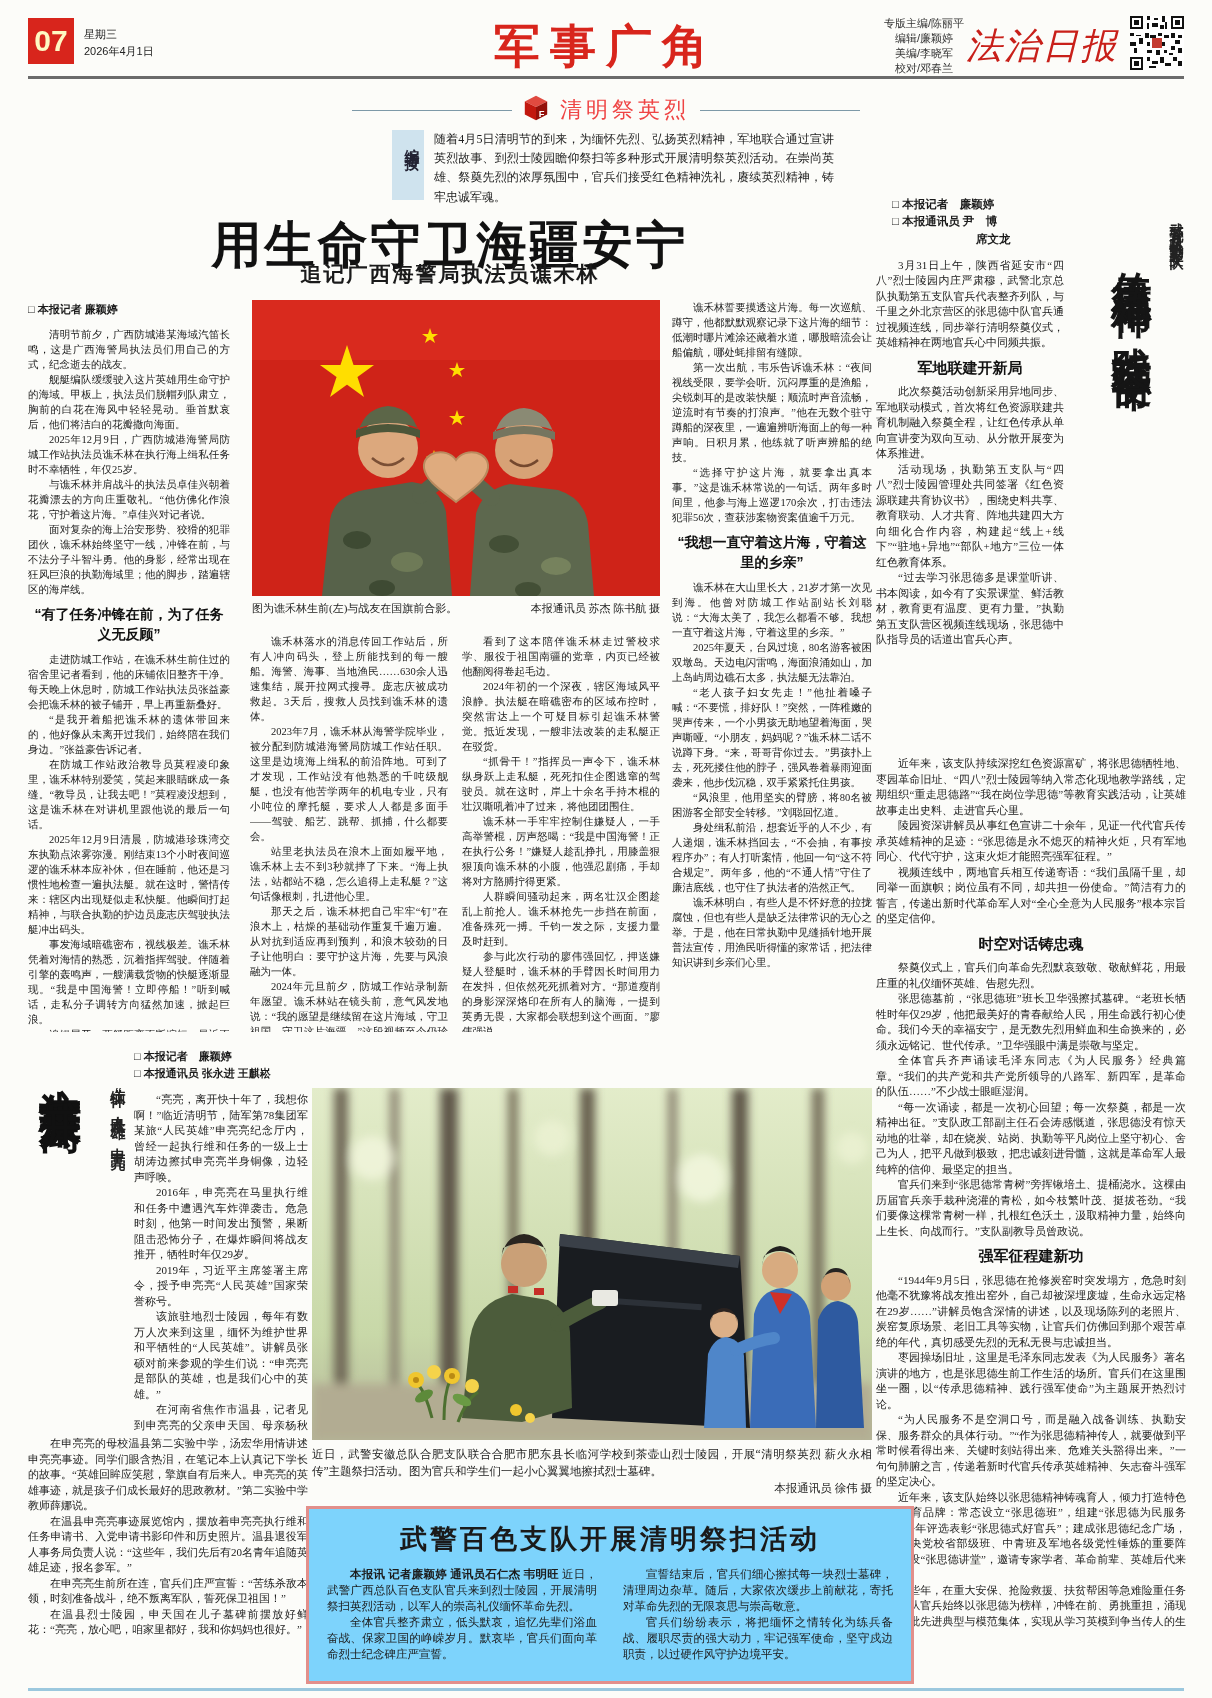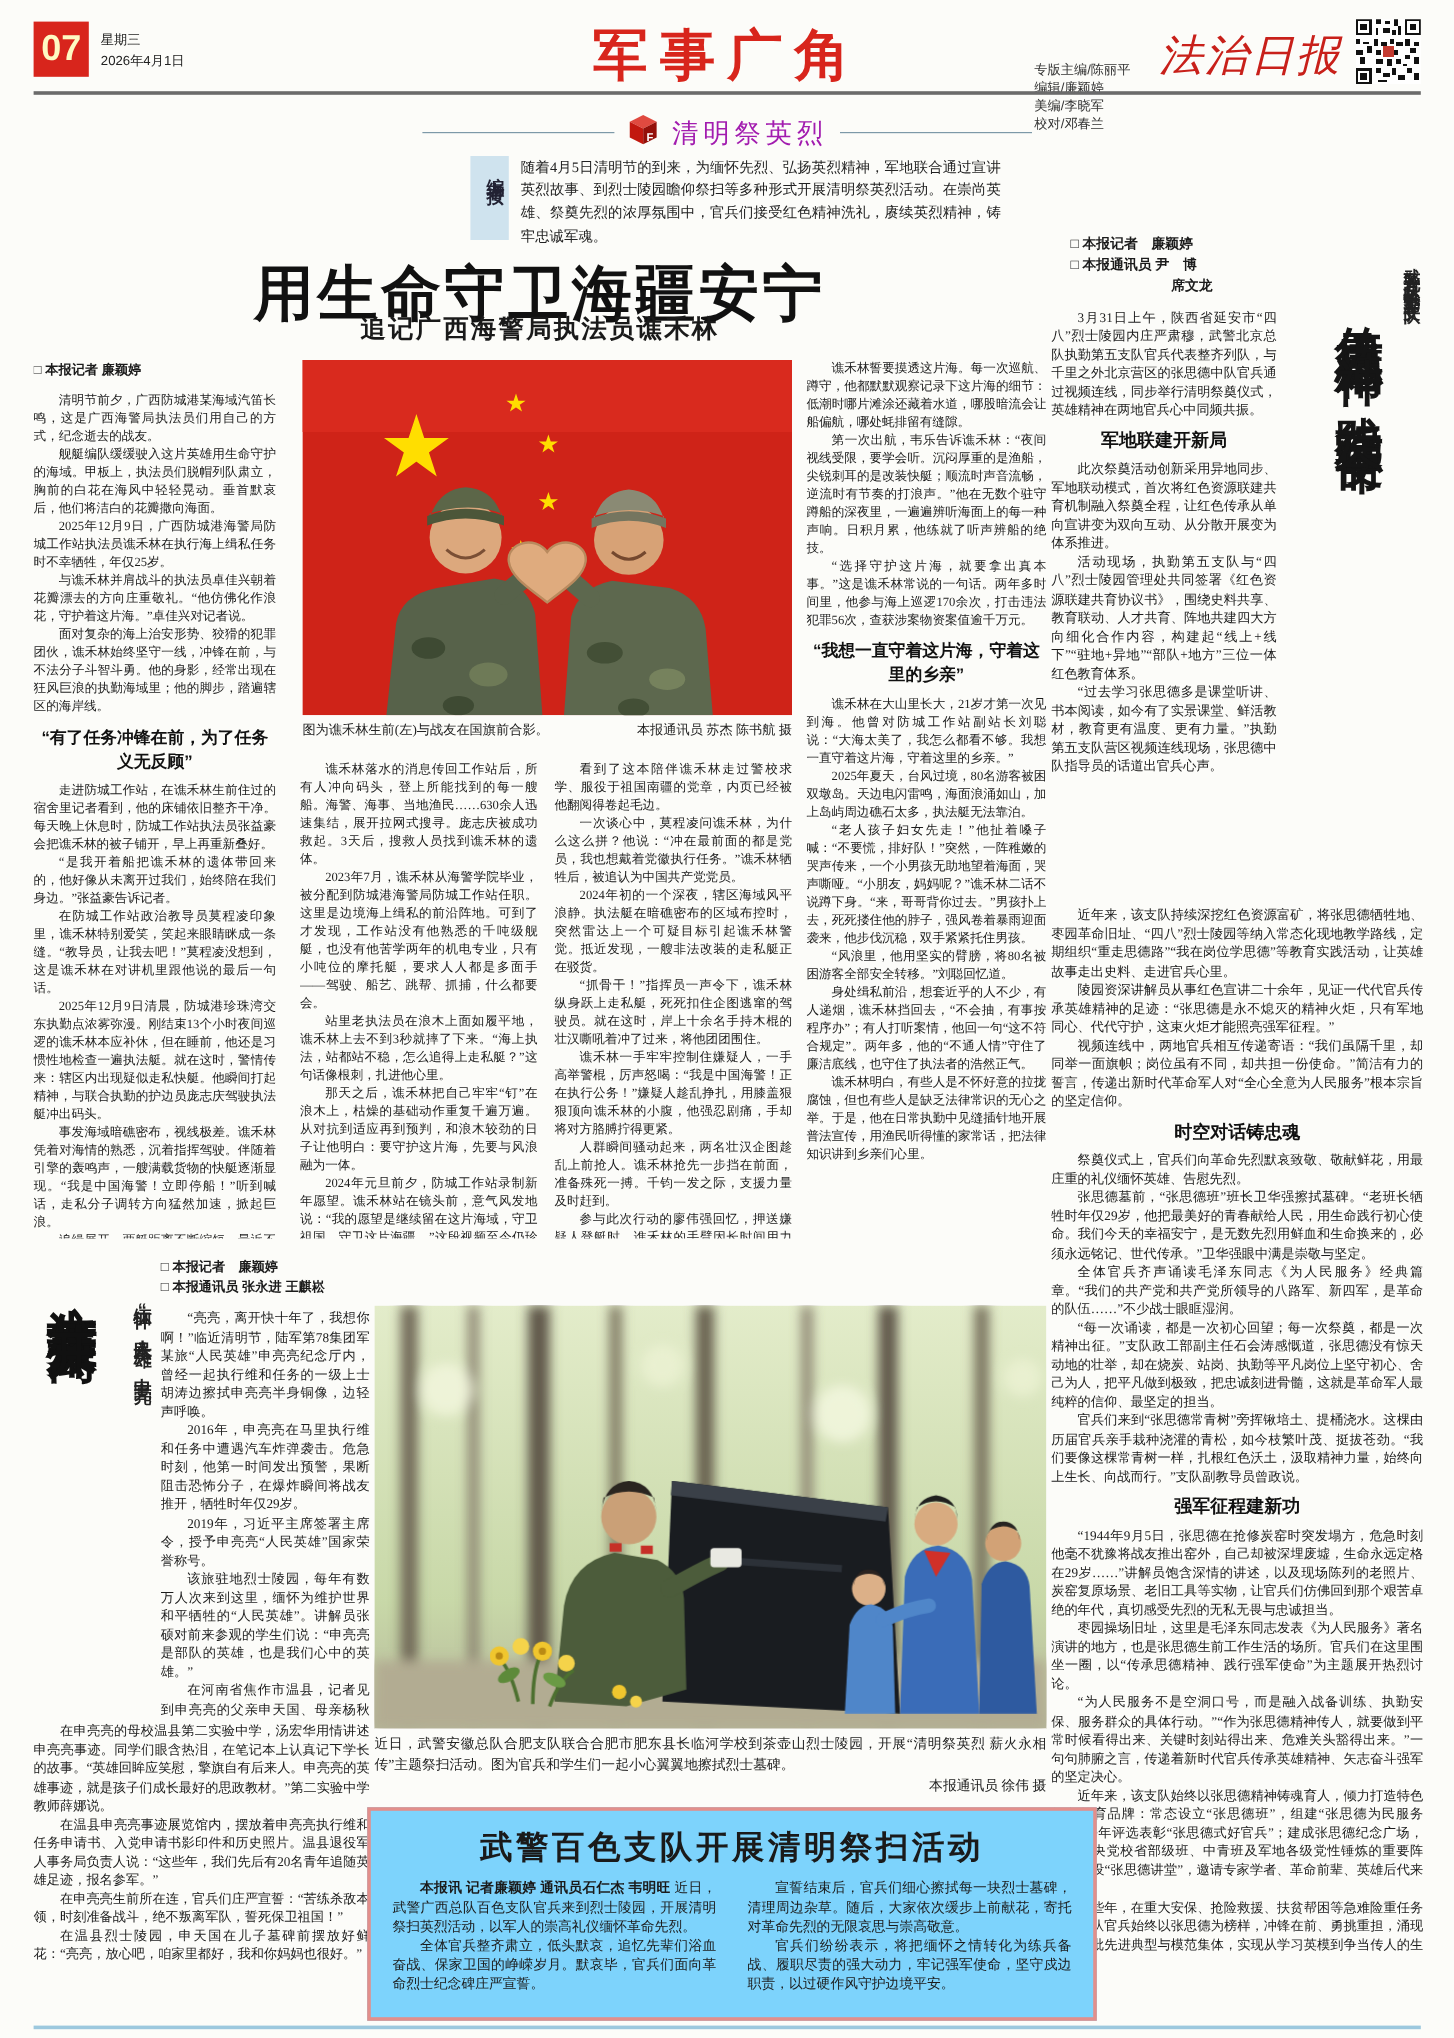--- a/index.html
+++ b/index.html
@@ -7,31 +7,31 @@
         font-family:"Liberation Serif","DejaVu Serif",serif;color:#1b1b1b;overflow:hidden;}
 
   
   .hdr{position:absolute;left:28px;top:14px;width:1156px;height:58px;}
   .pagebox{position:absolute;left:0;top:4px;width:46px;height:46px;background:#d8251c;color:#fef9c3;
            font-family:"Liberation Sans",sans-serif;font-weight:bold;font-size:30px;line-height:46px;text-align:center;}
   .dateblk{position:absolute;left:56px;top:12px;font-size:11px;line-height:1.5;color:#222;
            font-family:"Liberation Sans",sans-serif;}
   .secttitle{position:absolute;left:50%;transform:translateX(-50%);top:2px;color:#d8251c;
              font-family:"Liberation Sans",sans-serif;font-weight:900;font-size:46px;letter-spacing:10px;white-space:nowrap;}
-  .credits{position:absolute;right:242px;top:2px;text-align:left;font-size:11px;line-height:1.35;
-           color:#333;font-family:"Liberation Sans",sans-serif;white-space:nowrap;margin-top:36px;}
+  .credits{position:absolute;right:220px;top:2px;text-align:center;font-size:11px;line-height:1.35;
+           color:#333;font-family:"Liberation Sans",sans-serif;white-space:nowrap;}
   .masthead{position:absolute;right:66px;top:8px;color:#c8201a;font-weight:400;font-size:36px;
             letter-spacing:2px;font-style:italic;white-space:nowrap;}
   .qr{position:absolute;right:0;top:2px;width:54px;height:54px;}
   .hrule{position:absolute;left:28px;top:76px;width:1156px;height:3px;background:#6b6b6b;}
 
   
   .banner{position:absolute;left:0;top:94px;width:1212px;display:flex;align-items:center;justify-content:center;gap:10px;}
   .banner .ln{width:160px;height:1px;background:#7d99a8;}
-  .banner .lbl{font-size:22px;letter-spacing:4px;color:#a21caf;}
+  .banner .lbl{font-size:22px;letter-spacing:4px;color:#ef4444;}
   .ednote{position:absolute;left:392px;top:130px;width:442px;display:flex;gap:10px;}
   .edlabel{flex:0 0 26px;background:#cfe3ee;color:#223;font-weight:bold;font-size:15px;
            writing-mode:vertical-rl;text-orientation:upright;letter-spacing:4px;padding:6px 3px;height:58px;}
   .edtext{font-size:12px;line-height:1.6;text-align:justify;color:#222;}
 
   
   .mtitle{position:absolute;left:28px;top:178px;width:844px;text-align:center;
           font-family:"Liberation Sans",sans-serif;font-weight:900;font-size:50px;letter-spacing:3px;color:#111;}
   .msub{position:absolute;left:28px;top:260px;width:844px;text-align:center;
         font-family:"Liberation Sans",sans-serif;font-weight:700;font-size:21px;letter-spacing:2px;color:#1a1a1a;}
@@ -253,21 +253,20 @@
 
   <div id="mcol2" class="col">
       <p class="para">谯禾林落水的消息传回工作站后，所有人冲向码头，登上所能找到的每一艘船。海警、海事、当地渔民……630余人迅速集结，展开拉网式搜寻。庞志庆被成功救起。3天后，搜救人员找到谯禾林的遗体。</p>
       <p class="para">2023年7月，谯禾林从海警学院毕业，被分配到防城港海警局防城工作站任职。这里是边境海上缉私的前沿阵地。可到了才发现，工作站没有他熟悉的千吨级舰艇，也没有他苦学两年的机电专业，只有小吨位的摩托艇，要求人人都是多面手——驾驶、船艺、跳帮、抓捕，什么都要会。</p>
       <p class="para">站里老执法员在浪木上面如履平地，谯禾林上去不到3秒就摔了下来。“海上执法，站都站不稳，怎么追得上走私艇？”这句话像根刺，扎进他心里。</p>
       <p class="para">那天之后，谯禾林把自己牢牢“钉”在浪木上，枯燥的基础动作重复千遍万遍。从对抗到适应再到预判，和浪木较劲的日子让他明白：要守护这片海，先要与风浪融为一体。</p>
       <p class="para">2024年元旦前夕，防城工作站录制新年愿望。谯禾林站在镜头前，意气风发地说：“我的愿望是继续留在这片海域，守卫祖国，守卫这片海疆。”这段视频至今仍珍藏在执法员廖伟强的手机里。</p>
     </div>
   <div id="mcol3" class="col">
       <p class="para">看到了这本陪伴谯禾林走过警校求学、服役于祖国南疆的党章，内页已经被他翻阅得卷起毛边。</p>
-      <p class="para">一次谈心中，莫程凌问谯禾林，为什么这么拼？他说：“冲在最前面的都是党员，我也想戴着党徽执行任务。”谯禾林牺牲后，被追认为中国共产党党员。</p>
       <p class="para">2024年初的一个深夜，辖区海域风平浪静。执法艇在暗礁密布的区域布控时，突然雷达上一个可疑目标引起谯禾林警觉。抵近发现，一艘非法改装的走私艇正在驳货。</p>
       <p class="para">“抓骨干！”指挥员一声令下，谯禾林纵身跃上走私艇，死死扣住企图逃窜的驾驶员。就在这时，岸上十余名手持木棍的壮汉嘶吼着冲了过来，将他团团围住。</p>
       <p class="para">谯禾林一手牢牢控制住嫌疑人，一手高举警棍，厉声怒喝：“我是中国海警！正在执行公务！”嫌疑人趁乱挣扎，用膝盖狠狠顶向谯禾林的小腹，他强忍剧痛，手却将对方胳膊拧得更紧。</p>
       <p class="para">人群瞬间骚动起来，两名壮汉企图趁乱上前抢人。谯禾林抢先一步挡在前面，准备殊死一搏。千钧一发之际，支援力量及时赶到。</p>
       <p class="para">参与此次行动的廖伟强回忆，押送嫌疑人登艇时，谯禾林的手臂因长时间用力在发抖，但依然死死抓着对方。“那道瘦削的身影深深烙印在所有人的脑海，一提到英勇无畏，大家都会联想到这个画面。”廖伟强说。</p>
     </div>
   <div id="mcol4" class="col">
       <p class="para">谯禾林誓要摸透这片海。每一次巡航、蹲守，他都默默观察记录下这片海的细节：低潮时哪片滩涂还藏着水道，哪股暗流会让船偏航，哪处蚝排留有缝隙。</p>
       <p class="para">第一次出航，韦乐告诉谯禾林：“夜间视线受限，要学会听。沉闷厚重的是渔船，尖锐刺耳的是改装快艇；顺流时声音流畅，逆流时有节奏的打浪声。”他在无数个驻守蹲船的深夜里，一遍遍辨听海面上的每一种声响。日积月累，他练就了听声辨船的绝技。</p>
       <p class="para">“选择守护这片海，就要拿出真本事。”这是谯禾林常说的一句话。两年多时间里，他参与海上巡逻170余次，打击违法犯罪56次，查获涉案物资案值逾千万元。</p>

